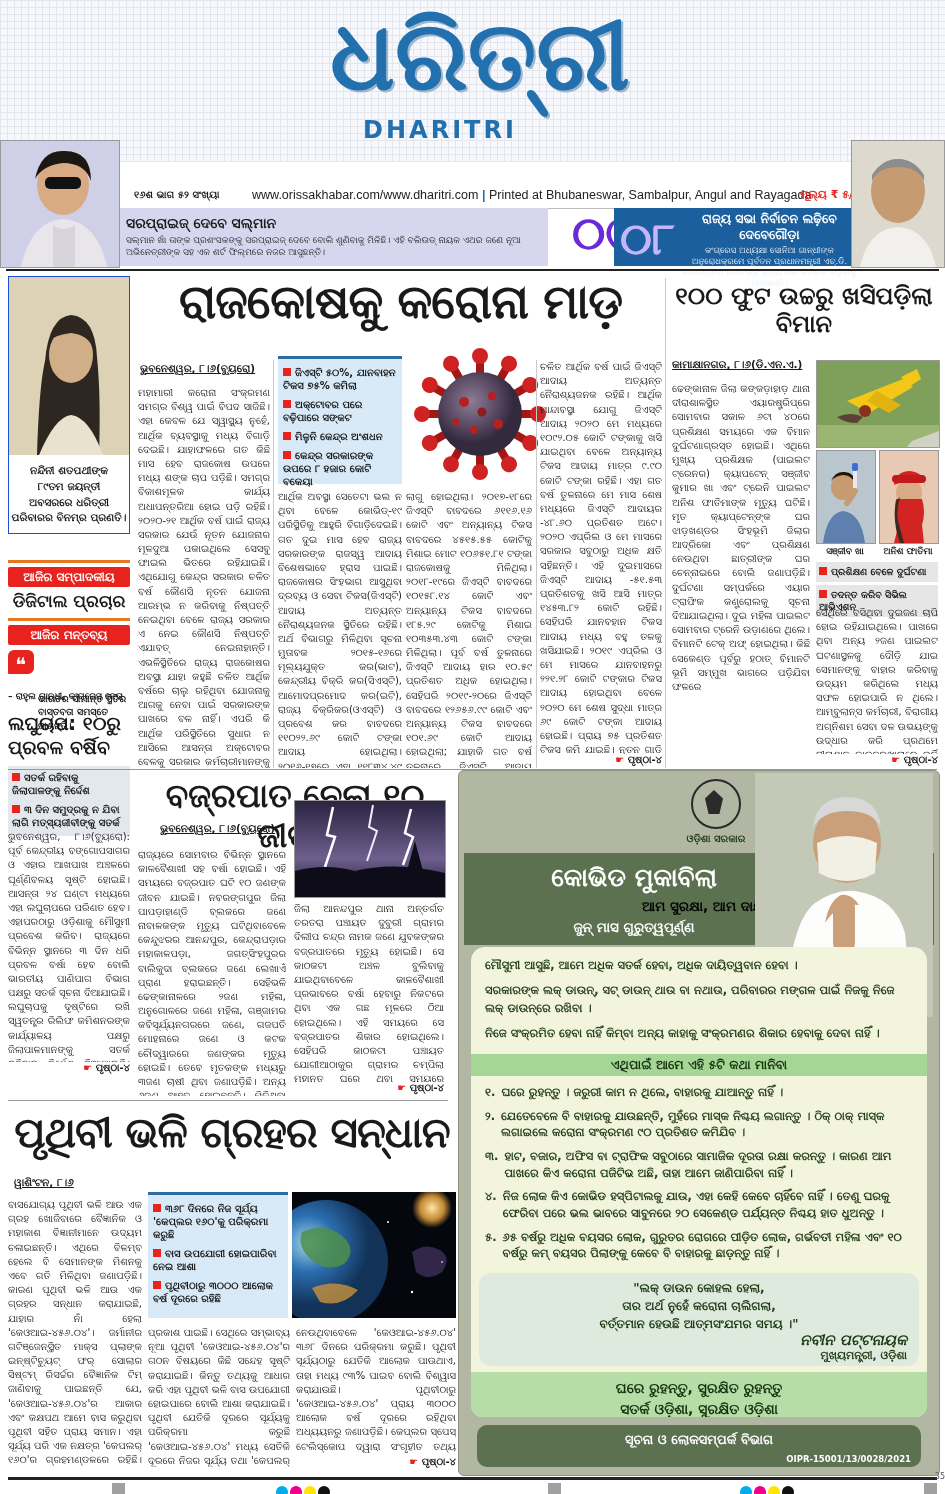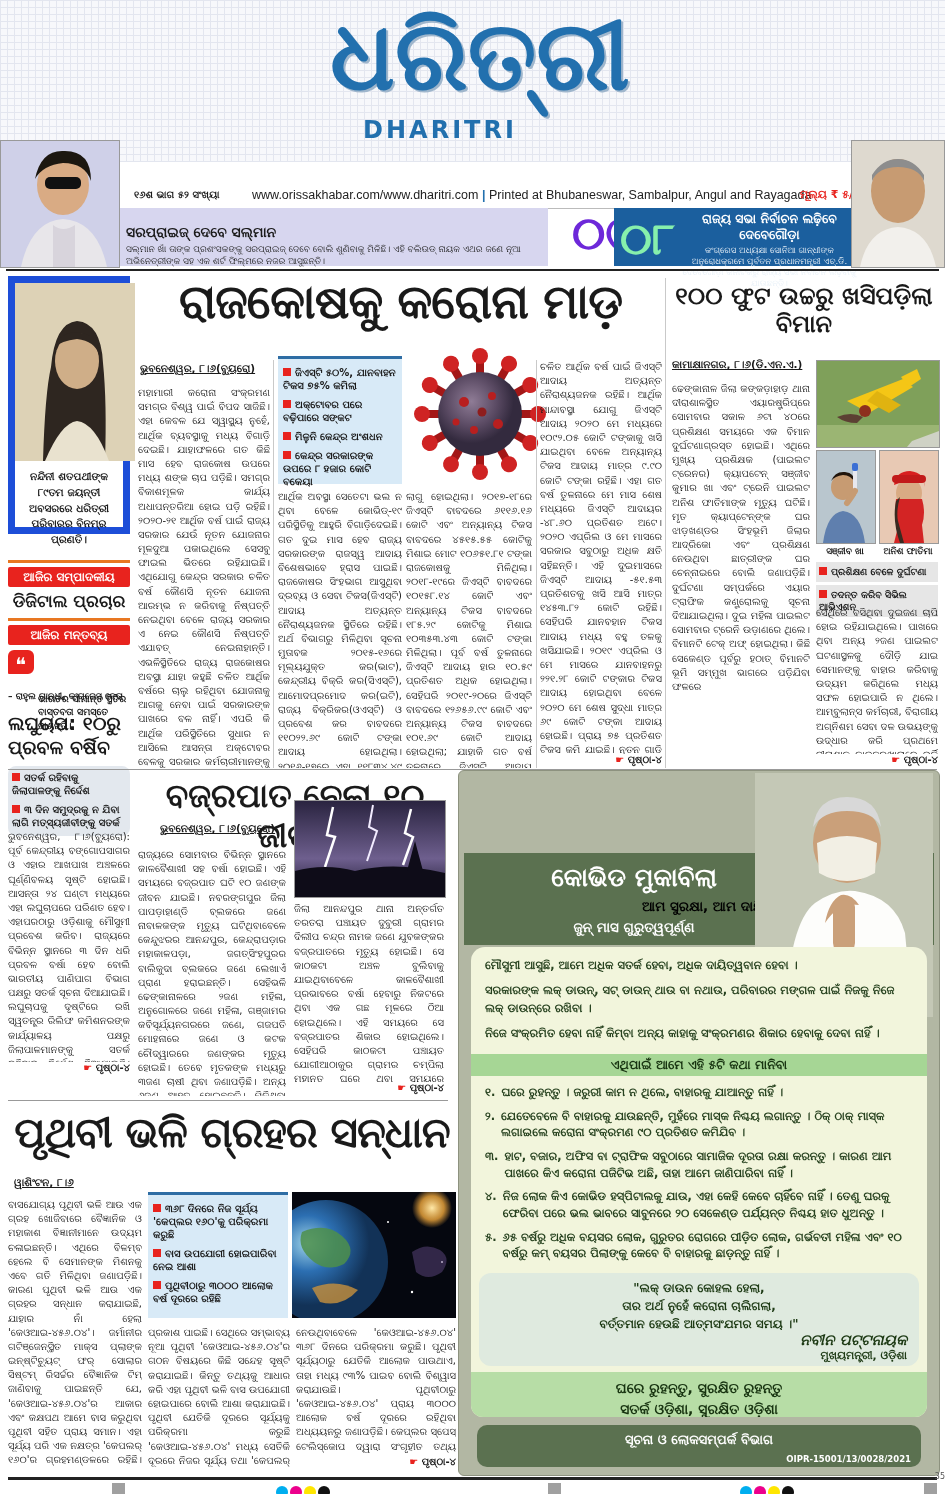--- a/index.html
+++ b/index.html
@@ -21,40 +21,40 @@
   .blackbar .od{left:134px;top:4px;}
   .blackbar .en{left:460px;top:4px;width:300px;text-align:center;font-family:"Liberation Sans",sans-serif;}
   .blackbar .st{left:770px;top:3px;color:#fff;}
   .infostrip{left:0;top:184px;width:945px;height:24px;background:#fff;font-size:11px;border-bottom:1px solid #bbb;}
   .infostrip .ed{left:134px;top:5px;font-weight:bold;font-size:10px;}
   .infostrip .web{left:252px;top:4px;font-family:"Liberation Sans",sans-serif;font-size:12.5px;color:#222;}
   .infostrip .pipe{color:#2270ae;font-weight:bold;}
   .infostrip .price{left:800px;top:4px;color:#e8231e;font-weight:bold;font-size:11px;}
   .photo{overflow:hidden;border:1px solid #999;}
   
-  .teaser-lav{left:118px;top:208px;width:430px;height:58px;background:#d7d6ef;padding:16px 8px;box-sizing:border-box;}
+  .teaser-lav{left:118px;top:208px;width:430px;height:58px;background:#d7d6ef;padding:7px 8px;box-sizing:border-box;}
   .teaser-lav h3{margin:0;font-size:14px;}
   .teaser-lav p{margin:2px 0 0;font-size:9px;line-height:1.35;color:#222;}
   .num09{left:572px;top:206px;width:60px;font-size:46px;font-weight:bold;color:#6d28d9;}
   .teaser-blue{left:614px;top:208px;width:250px;height:58px;background:#1b5f9e;color:#fff;display:flex;box-sizing:border-box;padding:2px 6px;}
-  .num08{font-size:44px;font-weight:bold;color:#86efac;margin-right:6px;line-height:58px;}
+  .num08{font-size:44px;font-weight:bold;color:#c4b5fd;margin-right:6px;line-height:58px;}
   .teaser-blue .tb{flex:1;text-align:center;}
   .teaser-blue h3{margin:1px 0 0;font-size:12.5px;}
   .teaser-blue p{margin:2px 0 0;font-size:8.5px;line-height:1.3;color:#e9f1f8;}
   .rule{background:#222;}
   
   .byline{font-weight:bold;font-size:10.5px;text-decoration:underline;}
   .bodytxt{font-size:10px;line-height:1.42;text-align:justify;overflow:hidden;}
   .pageref{font-size:10px;font-weight:bold;text-align:right;}
   .hand{color:#e8231e;font-weight:bold;}
   .bulletline{font-size:10px;font-weight:bold;line-height:1.3;margin:0 0 6px;}
   .rsq{display:inline-block;width:8px;height:8px;background:#e8231e;margin-right:4px;}
   .colrule{width:1px;background:#c9c9c9;}
   
-  .tribute{left:8px;top:276px;width:122px;height:258px;border:7px solid #1d4ed8;box-sizing:border-box;background:#fff;}
+  .tribute{left:8px;top:276px;width:122px;height:258px;border:1px solid #1d4ed8;box-sizing:border-box;background:#fff;}
   .tribute .cap{text-align:center;font-weight:bold;font-size:10.5px;line-height:1.5;margin-top:4px;}
   .orange{height:3px;background:#e87722;}
   .badge{background:#e8231e;color:#fff;font-weight:bold;font-size:12px;text-align:center;line-height:20px;border-radius:2px;}
   .edtitle{font-weight:bold;font-size:17px;text-align:center;}
   .qicon{width:26px;height:24px;background:#e8231e;border-radius:6px 6px 6px 1px;color:#fff;font-size:20px;text-align:center;line-height:30px;}
   .qtext{font-weight:bold;font-size:9.5px;line-height:1.4;}
   .qauth{font-weight:bold;font-size:9px;margin-top:3px;}
   .wxhead{font-weight:bold;font-size:19px;line-height:1.25;}
   .wxbullets{background:#e3e8ee;padding:5px 4px 1px;}
   
@@ -181,21 +181,21 @@
   <div class="abs" style="left:8px;top:650px;width:26px;">
     <div class="qicon">❝</div>
   </div>
   <div class="abs qtext" style="left:38px;top:650px;width:92px;margin-top:42px;">ଭାରତର ସୀମାନ୍ତ ସ୍ଥିତିର ବାସ୍ତବତା ସମସ୍ତେ ଜାଣନ୍ତି।</div>
   <div class="abs qauth" style="left:8px;top:688px;width:122px;">– ରାହୁଲ ଗାନ୍ଧୀ, କଂଗ୍ରେସ ନେତା</div>
 
   <div class="abs wxhead" style="left:8px;top:712px;width:122px;">
     <div>ଲଘୁଚାପ: ୧୦ରୁ</div>
     <div>ପ୍ରବଳ ବର୍ଷିବ</div>
   </div>
-  <div class="abs wxbullets" style="left:8px;top:766px;width:122px;box-sizing:border-box;border-radius:8px;">
+  <div class="abs wxbullets" style="left:8px;top:766px;width:122px;box-sizing:border-box;">
     <p class="bulletline"><span class="rsq"></span><span>ସତର୍କ ରହିବାକୁ ଜିଲାପାଳଙ୍କୁ ନିର୍ଦ୍ଦେଶ</span></p>
     <p class="bulletline"><span class="rsq"></span><span>୩ ଦିନ ସମୁଦ୍ରକୁ ନ ଯିବା ଲାଗି ମତ୍ସ୍ୟଜୀବୀଙ୍କୁ ସତର୍କ</span></p>
   </div>
   <div class="abs" style="left:8px;top:830px;width:122px;height:246px;">
     <div class="bodytxt" style="height:232px;">ଭୁବନେଶ୍ୱର, ୮।୬(ବ୍ୟୁରୋ): ପୂର୍ବ କେନ୍ଦ୍ରୀୟ ବଙ୍ଗୋପସାଗର ଓ ଏହାର ଆଖପାଖ ଅଞ୍ଚଳରେ ଘୂର୍ଣ୍ଣିବଳୟ ସୃଷ୍ଟି ହୋଇଛି। ଆସନ୍ତା ୨୪ ଘଣ୍ଟା ମଧ୍ୟରେ ଏହା ଲଘୁଚାପରେ ପରିଣତ ହେବ। ଏହାପରଠାରୁ ଓଡ଼ିଶାକୁ ମୌସୁମୀ ପ୍ରବେଶ କରିବ। ରାଜ୍ୟରେ ବିଭିନ୍ନ ସ୍ଥାନରେ ୩ ଦିନ ଧରି ପ୍ରବଳ ବର୍ଷା ହେବ ବୋଲି ଭାରତୀୟ ପାଣିପାଗ ବିଭାଗ ପକ୍ଷରୁ ସତର୍କ ସୂଚନା ଦିଆଯାଇଛି। ଲଘୁଚାପକୁ ଦୃଷ୍ଟିରେ ରଖି ସ୍ୱତନ୍ତ୍ର ରିଲିଫ କମିଶନରଙ୍କ କାର୍ଯ୍ୟାଳୟ ପକ୍ଷରୁ ଜିଲାପାଳମାନଙ୍କୁ ସତର୍କ ରହିବାକୁ ନିର୍ଦ୍ଦେଶ ଦିଆଯାଇଛି। ଲଘୁଚାପ ଉପରେ ସତର୍କ ଦୃଷ୍ଟି ରଖିବା ସହ ବର୍ଷା ପରିମାଣ ରିପୋର୍ଟ କାର୍ଯ୍ୟାଳୟକୁ ନିୟମିତ ପଠାଇବାକୁ କୁହାଯାଇଛି। କୌଣସି ପ୍ରକାର ଅପ୍ରୀତିକର ପରିସ୍ଥିତି ମୁକାବିଲା ପାଇଁ ପ୍ରସ୍ତୁତ ରହିବା ସକାଶେ ଜିଲା ପ୍ରଶାସନକୁ ସତର୍କ କରାଯାଇଛି। ଲଘୁଚାପ ଯୋଗୁ ଆସନ୍ତା ୯ ତାରିଖରୁ ୧୩ ତାରିଖ ଯାଏ ରାଜ୍ୟରେ ବର୍ଷା ଲାଗି ରହିବ। ୯ ତାରିଖ ସନ୍ଧ୍ୟାରୁ ବଲାଙ୍ଗୀର, କନ୍ଧମାଳ, କଳାହାଣ୍ଡି, ବୌଦ୍ଧ, କେନ୍ଦୁଝର, ମୟୂରଭଞ୍ଜ ଏବଂ ଢେଙ୍କାନାଳ ଜିଲାର କେତେକ ସ୍ଥାନରେ ବର୍ଷା ହେବାର ସମ୍ଭାବନା ରହିଛି। ସେହିପରି ୧୦ ତାରିଖରେ ବର୍ଷା ପରିମାଣ ବଢ଼ିବ। କୋରାପୁଟ, ମାଲକାନଗିରି, ମୟୂରଭଞ୍ଜ, ଅନୁଗୋଳ,</div>
     <div class="pageref"><span class="hand">☛</span> <span>ପୃଷ୍ଠା-୪</span></div>
   </div>
 
   <div class="abs h-main" style="left:138px;top:278px;width:525px;text-align:center;">ରାଜକୋଷକୁ କରୋନା ମାଡ଼</div>
   <div class="abs byline" style="left:140px;top:362px;width:132px;">ଭୁବନେଶ୍ୱର, ୮।୬(ବ୍ୟୁରୋ)</div>
@@ -402,20 +402,24 @@
     </svg>
   </div>
   <div class="abs bodytxt" style="left:148px;top:1326px;width:142px;height:144px;">ପ୍ରକାଶ ପାଇଛି। ସେଥିରେ ସମ୍ଭାବ୍ୟ ନୂଆ ପୃଥିବୀ 'କେଓଆଇ-୪୫୬.୦୪'ର ଗଠନ ବିଷୟରେ କିଛି ସନ୍ଦେହ ସୃଷ୍ଟି କରାଯାଇଛି। କିନ୍ତୁ ତଥ୍ୟକୁ ଆଧାର କରି ଏହା ପୃଥିବୀ ଭଳି ବାସ ଉପଯୋଗୀ ହୋଇପାରେ ବୋଲି ଆଶା କରାଯାଇଛି। ପୃଥିବୀ ଯେତିକି ଦୂରରେ ସୂର୍ଯ୍ୟକୁ ପରିକ୍ରମା କରୁଛି 'କେଓଆଇ-୪୫୬.୦୪' ମଧ୍ୟ ସେତିକି ଦୂରରେ ନିଜର ସୂର୍ଯ୍ୟ ତଥା 'କେପଲର୍ ୧୬୦'କୁ ପରିକ୍ରମା କରୁଛି। ଗୋଟିଏ ସମ୍ପୂର୍ଣ୍ଣ କକ୍ଷପଥ ପରିକ୍ରମା ପାଇଁ ପୃଥିବୀ ୩୬୫ ଦିନ ୬ ଘଣ୍ଟା ସମୟ</div>
   <div class="abs" style="left:296px;top:1326px;width:160px;height:144px;">
     <div class="bodytxt" style="height:130px;">ନେଉଥିବାବେଳେ 'କେଓଆଇ-୪୫୬.୦୪' ୩୬୮ ଦିନରେ ପରିକ୍ରମା କରୁଛି। ପୃଥିବୀ ସୂର୍ଯ୍ୟଠାରୁ ଯେତିକି ଆଲୋକ ପାଉଥାଏ, ତାହା ମଧ୍ୟ ୯୩% ପାଇବ ବୋଲି ବିଶ୍ୱାସ କରାଯାଉଛି। ପୃଥିବୀଠାରୁ 'କେଓଆଇ-୪୫୬.୦୪' ପ୍ରାୟ ୩୦୦୦ ଆଲୋକ ବର୍ଷ ଦୂରରେ ରହିଥିବା ଅଧ୍ୟୟନରୁ ଜଣାପଡ଼ିଛି। କେପ୍ଲର ସ୍ପେସ୍ ଟେଲିସ୍କୋପ ଦ୍ୱାରା ସଂଗୃହୀତ ତଥ୍ୟ ମାଧ୍ୟମରେ ଉଦ୍ବେଷ୍ଟକମାନେ 'କେଓଆଇ-୪୫୬.୦୪'ର ସନ୍ଧାନ ପାଇଥିଲେ। ନାସାର ଆଗାମୀ</div>
     <div class="pageref"><span class="hand">☛</span> <span>ପୃଷ୍ଠା-୪</span></div>
   </div>
 
   <div class="abs ad">
     <div class="tag">DADLS-21</div>
+    <div class="emblem">
+      <div class="ring"></div>
+      <div class="gov">ଓଡ଼ିଶା ସରକାର</div>
+    </div>
     <div class="darkband">
       <div class="t1">କୋଭିଡ ମୁକାବିଲା</div>
       <div class="t2">ଆମ ସୁରକ୍ଷା, ଆମ ଦାୟିତ୍ୱ</div>
       <div class="t3">ଜୁନ୍ ମାସ ଗୁରୁତ୍ୱପୂର୍ଣ୍ଣ</div>
     </div>
     <div class="naveen">
       <svg width="178" height="244" viewBox="0 0 178 244">
         <rect width="178" height="244" fill="#c4c8b6"></rect>
         <path d="M30 244 Q34 150 60 130 Q80 116 100 118 Q140 124 150 160 L158 244Z" fill="#fdfdfb"></path>
         <ellipse cx="92" cy="70" rx="34" ry="40" fill="#caa07a"></ellipse>

